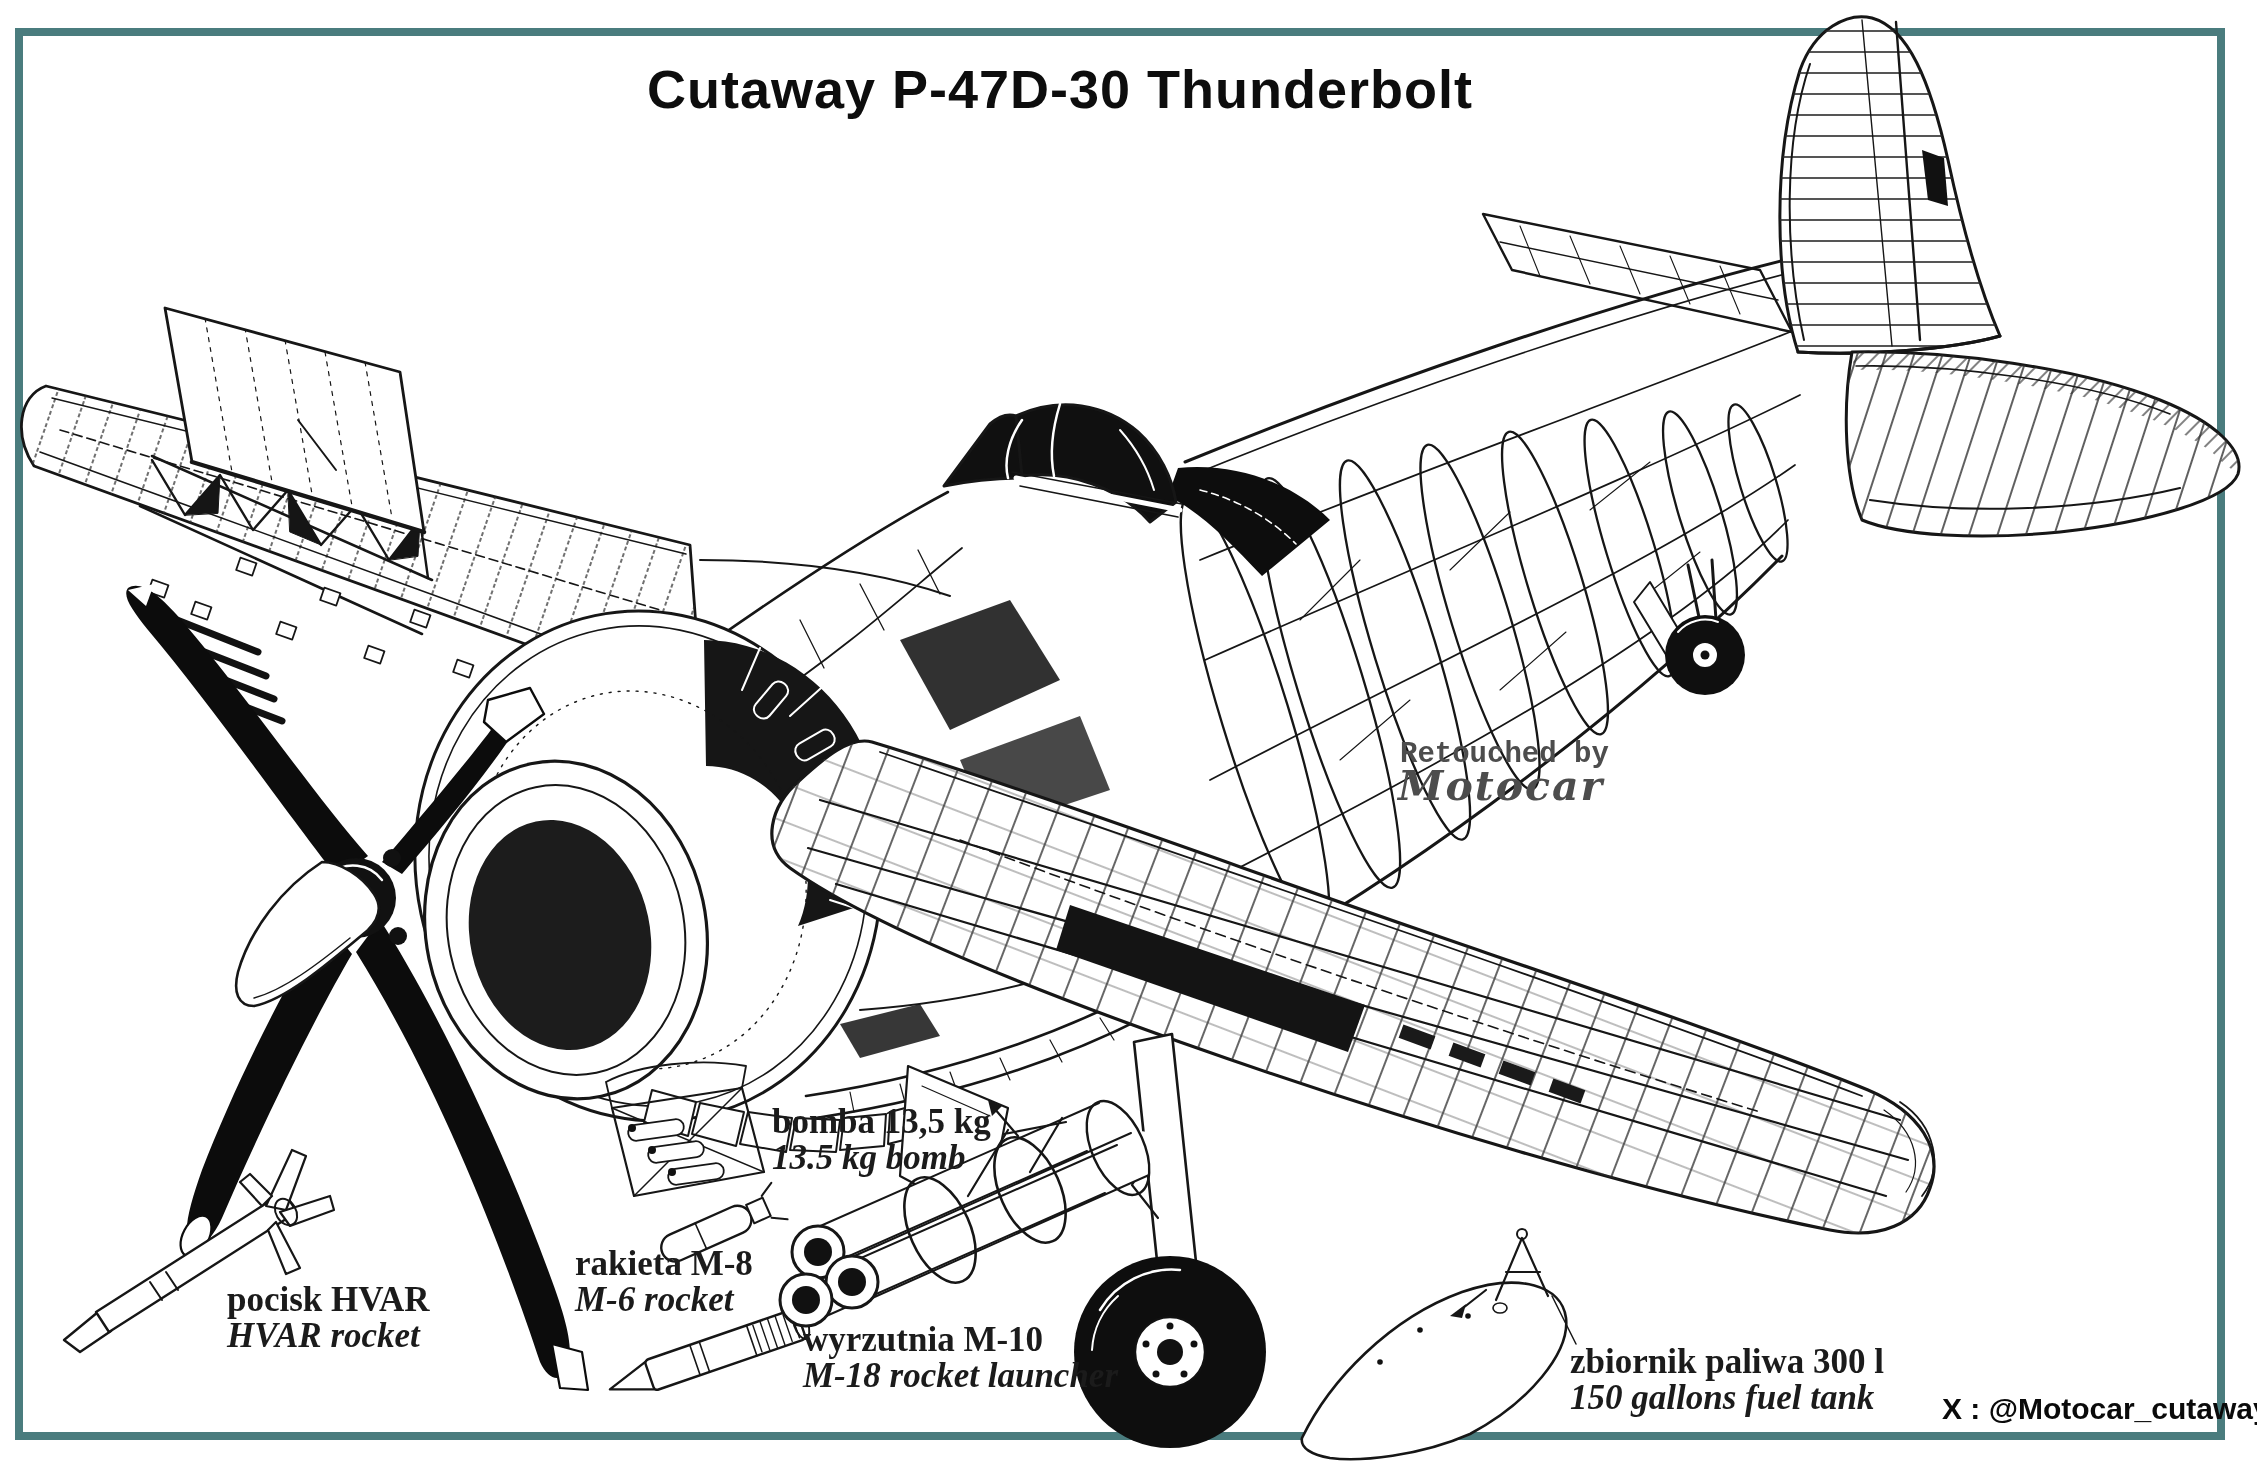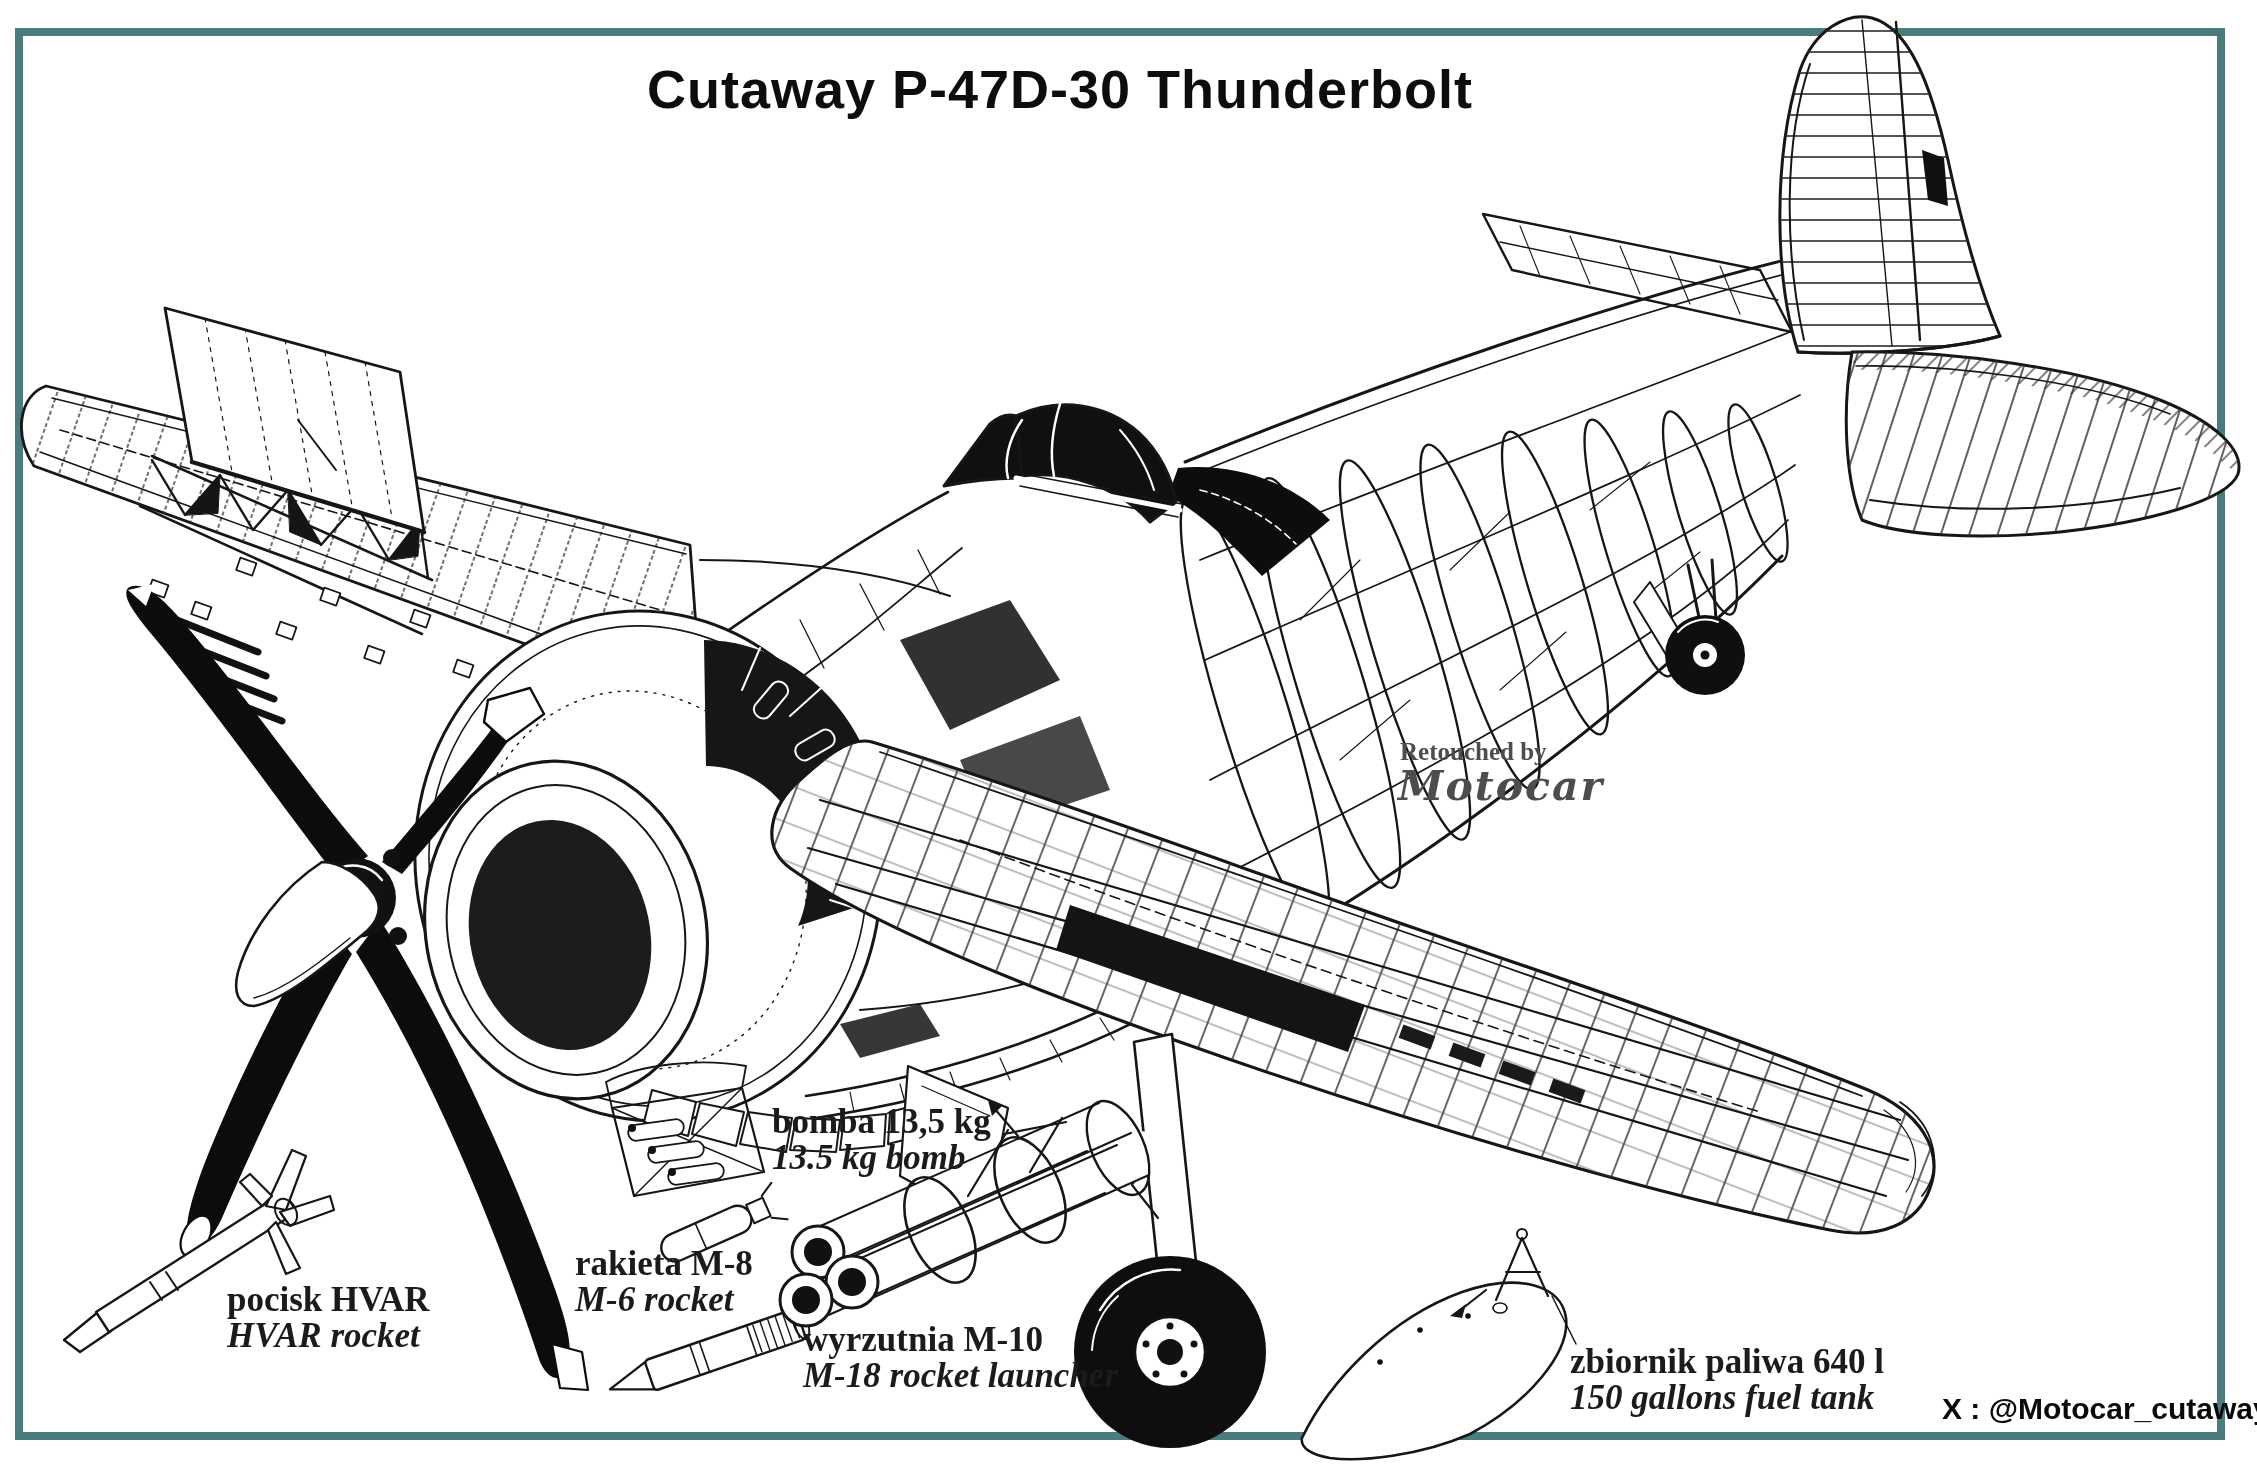--- a/index.html
+++ b/index.html
@@ -4,21 +4,21 @@
 <style>
   html,body{margin:0;padding:0;background:#ffffff;}
   .stage{position:relative;width:2257px;height:1465px;background:#fff;overflow:hidden;
          font-family:"Liberation Serif",serif;color:#161616;}
   .stage svg{position:absolute;left:0;top:0;}
   .txt{position:absolute;white-space:nowrap;}
   .title{font-family:"Liberation Sans",sans-serif;font-weight:bold;font-size:54px;
          left:0;width:2120px;text-align:center;top:58px;letter-spacing:1px;color:#0d0d0d;}
   .subtitle{font-family:"Liberation Sans",sans-serif;font-weight:bold;font-size:27px;
          left:0;width:2090px;text-align:center;top:168px;color:#0d0d0d;}
-  .wm1{font-family:Liberation Serif, serif;font-weight:bold;font-size:25px;color:#4d4d4d;
+  .wm1{font-family:Liberation Mono, monospace;font-weight:bold;font-size:29px;color:#4d4d4d;
          left:1400px;top:738px;}
   .wm2{font-family:"DejaVu Serif",serif;font-style:italic;font-weight:bold;font-size:41px;color:#4d4d4d;
          left:1398px;top:762px;letter-spacing:2px;}
   .lbl{font-size:35px;font-weight:bold;line-height:36px;color:#1b1b1b;}
   .lbl .en{font-style:italic;}
   .handle{font-family:"Liberation Sans",sans-serif;font-weight:bold;font-size:30px;color:#0a0a0a;
          left:1942px;top:1392px;}
 </style>
 </head>
 <body>
@@ -366,19 +366,19 @@
   <div>pocisk HVAR</div>
   <div class="en">HVAR rocket</div>
 </div>
 
 <div class="txt lbl" style="left:803px;top:1322px;">
   <div>wyrzutnia M-10</div>
   <div class="en">M-18 rocket launcher</div>
 </div>
 
 <div class="txt lbl" style="left:1570px;top:1344px;">
-  <div>zbiornik paliwa 640 l</div>
+  <div>zbiornik paliwa 300 l</div>
   <div class="en">150 gallons fuel tank</div>
 </div>
 
 <div class="txt handle">X : @Motocar_cutaway</div>
 
 </div>
 
 </body></html>

